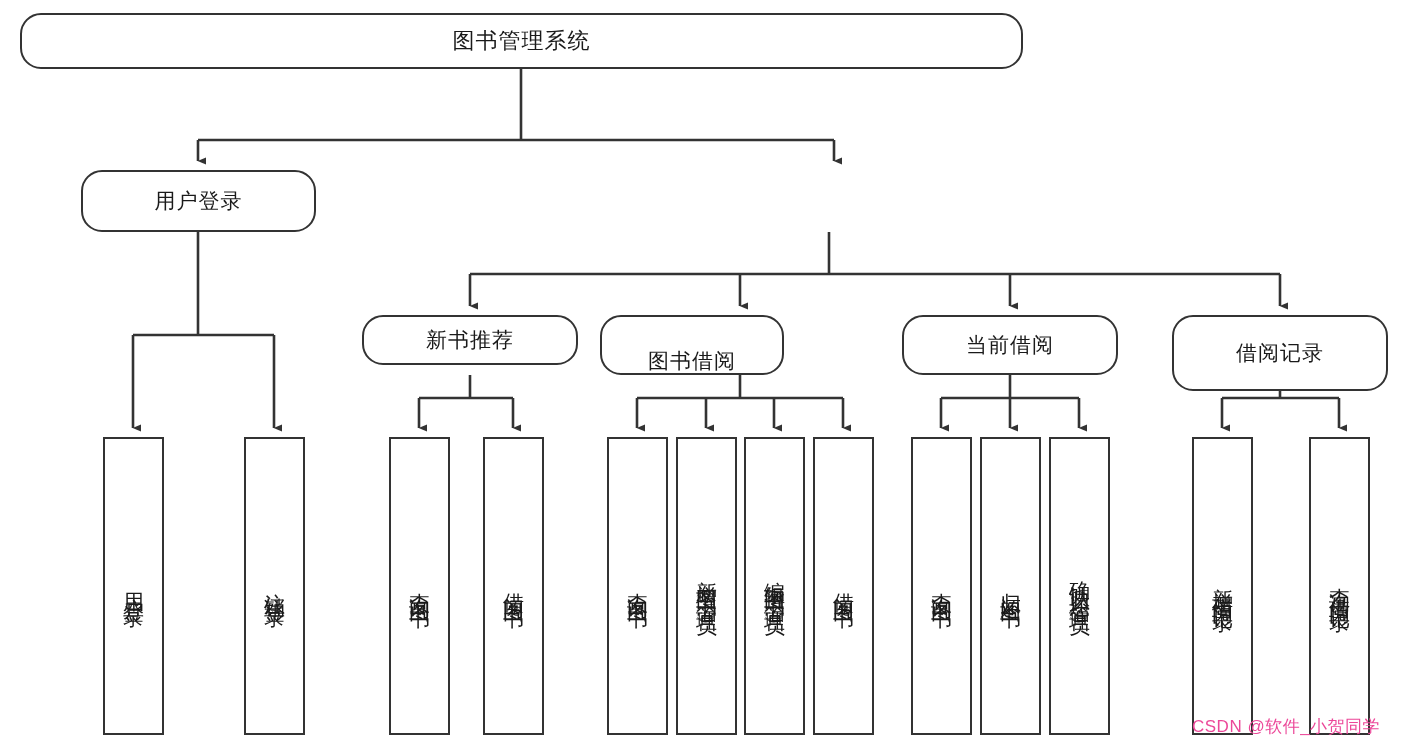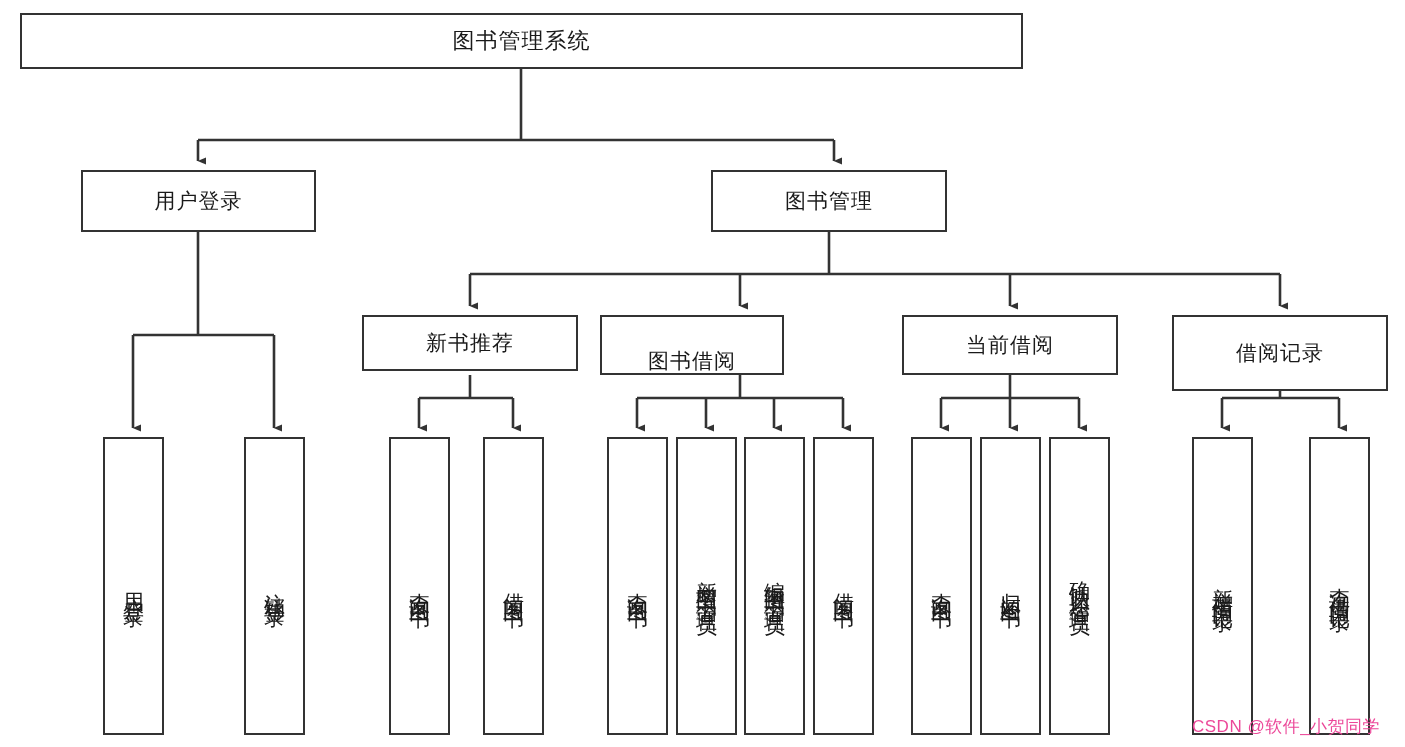--- a/index.html
+++ b/index.html
@@ -31,20 +31,21 @@
     background: #ffffff;
     display: flex;
     align-items: center;
     justify-content: center;
     color: #1a1a1a;
   }
   .node.horiz {
     font-size: 21px;
     letter-spacing: 1px;
     line-height: 1.2;
+    border-radius: 21px;
   }
   .node.root {
     font-size: 22px;
   }
   .node.leaf {
     align-items: center;
     justify-content: center;
     padding: 6px 0;
   }
   .vtext {
@@ -124,25 +125,22 @@
     </g>
   </svg>
 
   <div class="node root horiz" style="left:20px; top:13px; width:1003px; height:56px;">
     <span>图书管理系统</span>
   </div>
 
   <div class="node horiz" style="left:81px; top:170px; width:235px; height:62px;">
     <span>用户登录</span>
   </div>
-  <div class="node horiz" style="left:711px; top:170px; width:236px; height:62px;">
-    <span>图书管理</span>
-  </div>
 
-  <div class="node horiz" style="left:362px; top:315px; width:216px; height:56px;align-items:center;">
+  <div class="node horiz" style="left:362px; top:315px; width:216px; height:50px;align-items:center;">
     <span>新书推荐</span>
   </div>
   <div class="node horiz" style="left:600px; top:315px; width:184px; height:60px;align-items:flex-end;">
     <span>图书借阅</span>
   </div>
   <div class="node horiz" style="left:902px; top:315px; width:216px; height:60px;">
     <span>当前借阅</span>
   </div>
   <div class="node horiz" style="left:1172px; top:315px; width:216px; height:76px;">
     <span>借阅记录</span>

